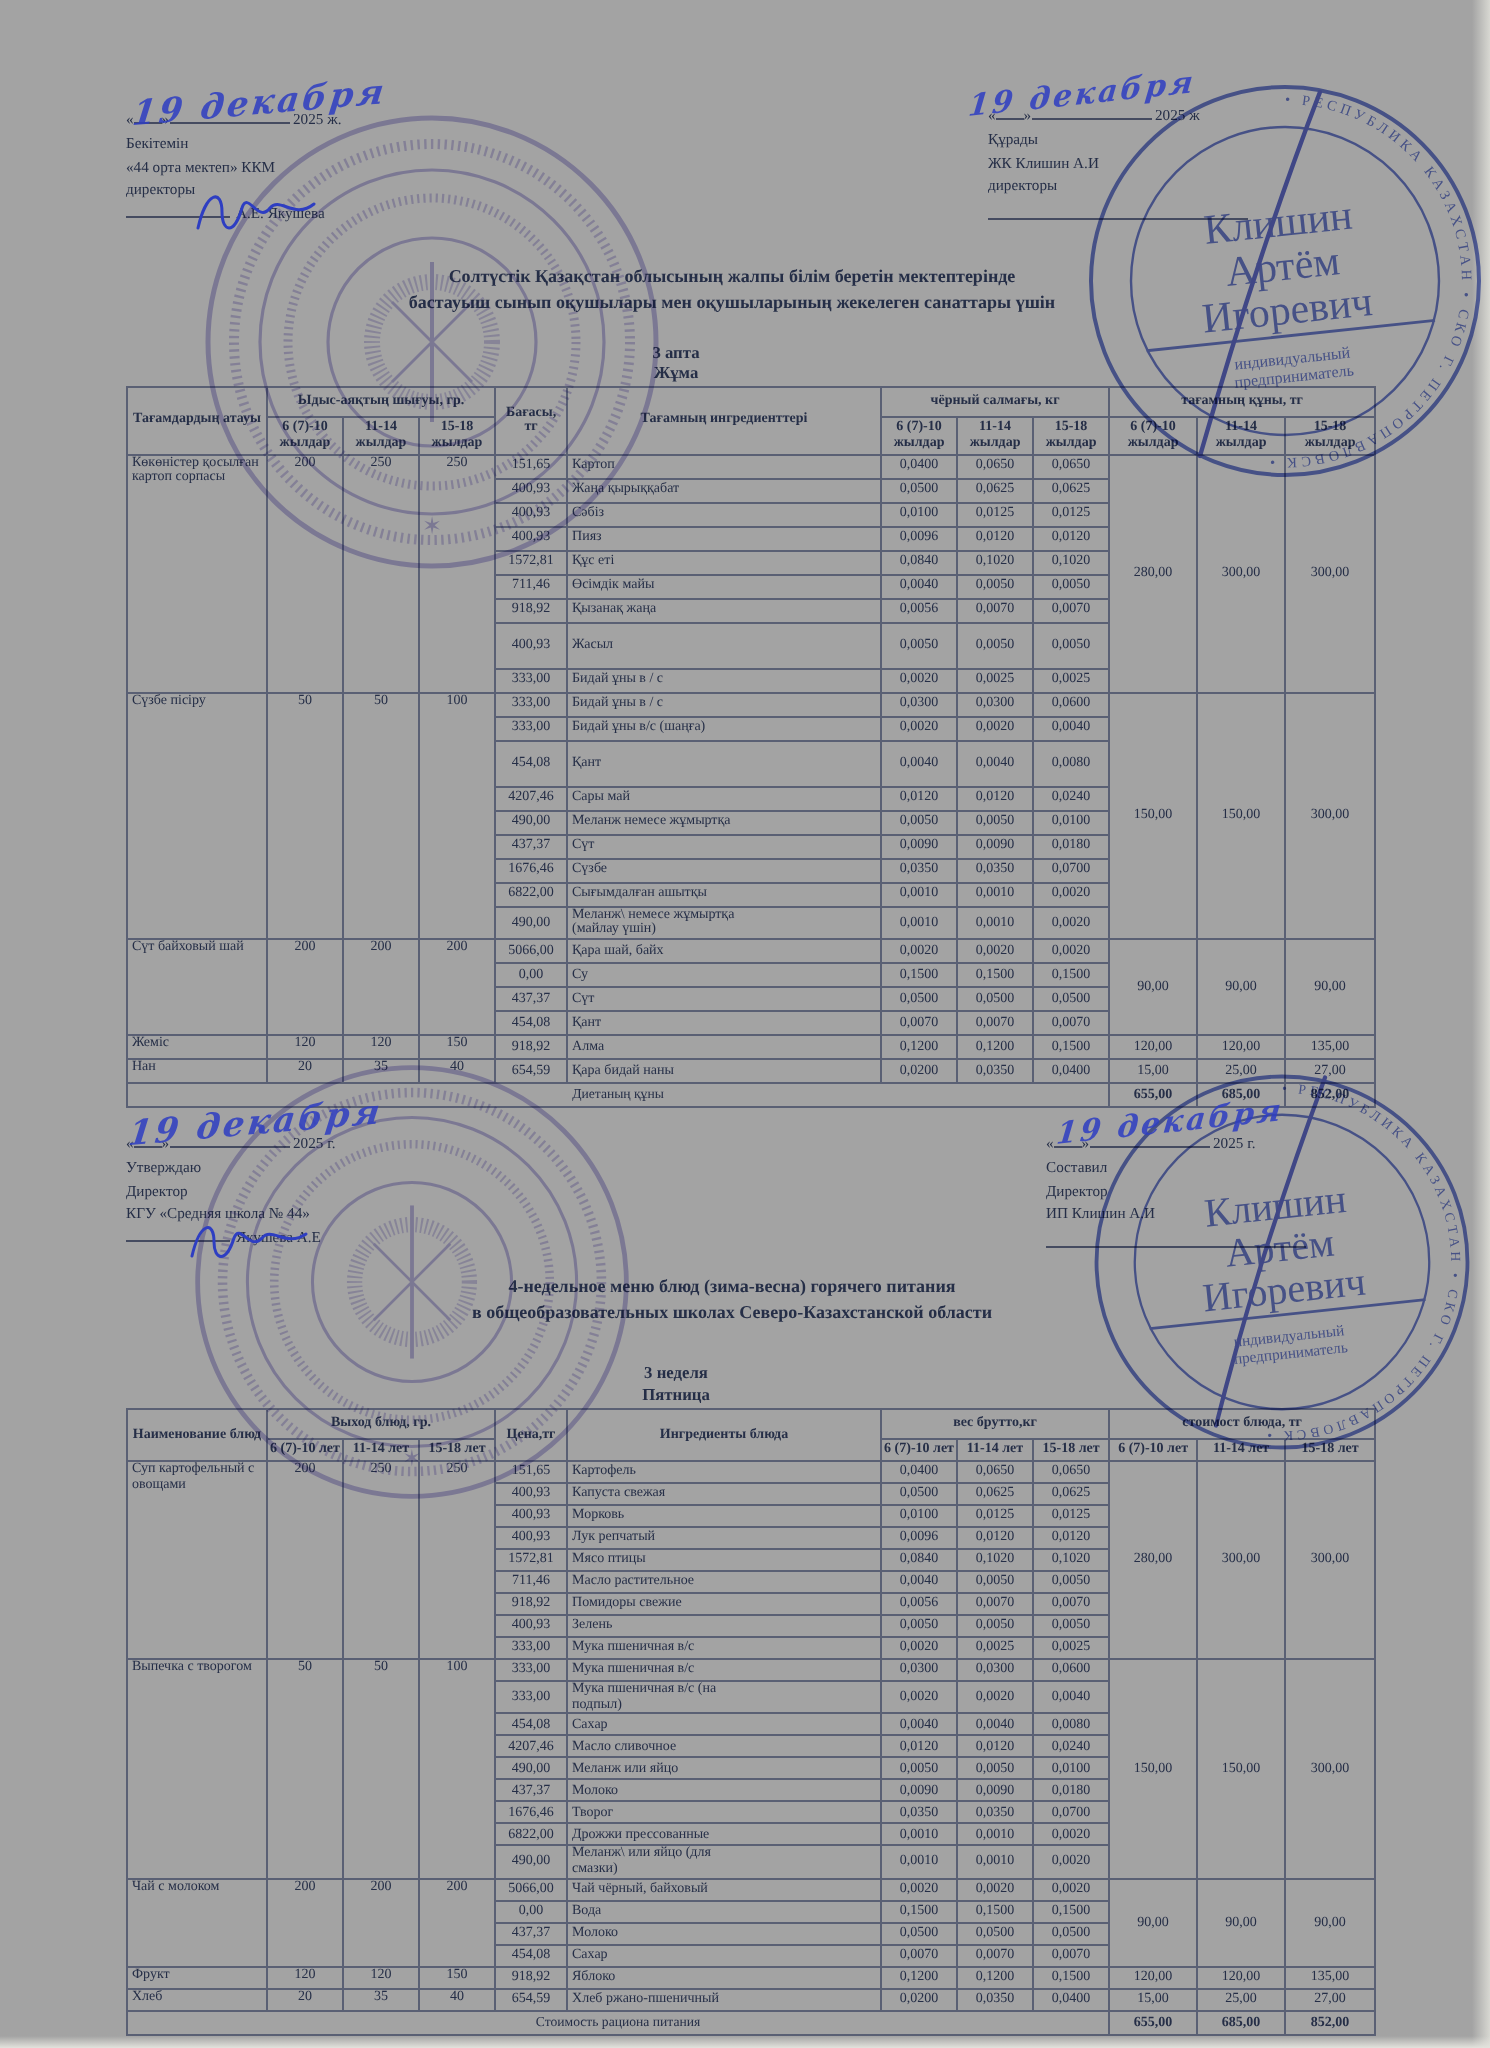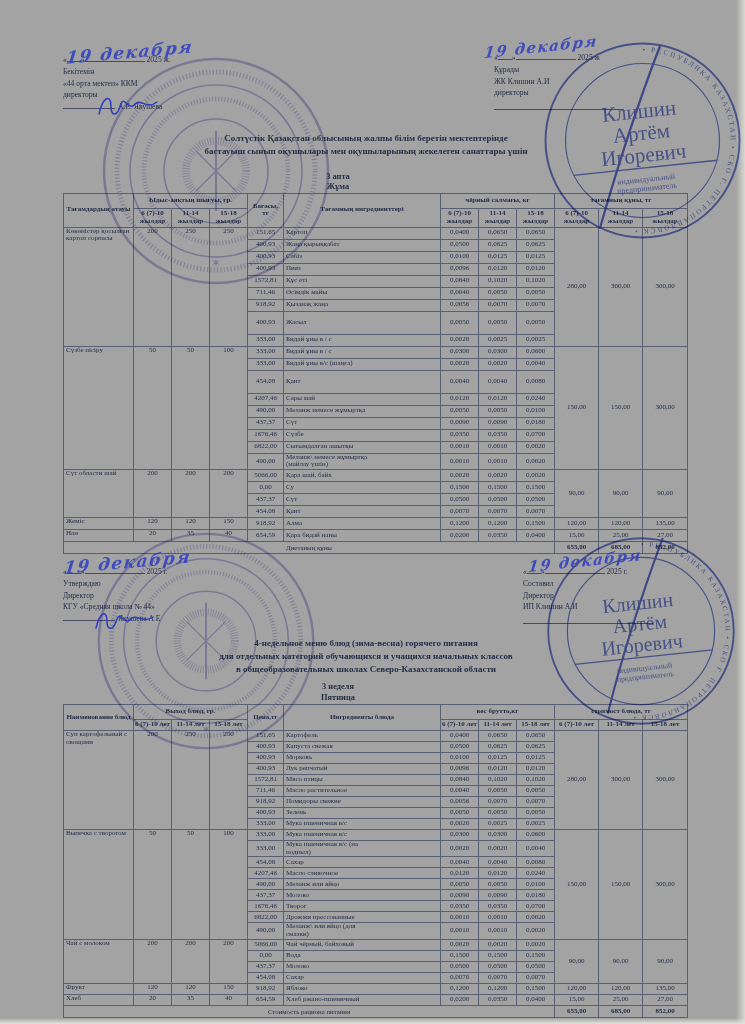--- a/index.html
+++ b/index.html
@@ -253,21 +253,21 @@
             <td class="wt">0,0020</td>
           </tr>
           <tr>
             <td class="pr">490,00</td>
             <td class="ing">Меланж\ немесе жұмыртқа<br>(майлау үшін)</td>
             <td class="wt">0,0010</td>
             <td class="wt">0,0010</td>
             <td class="wt">0,0020</td>
           </tr>
           <tr>
-            <td class="nm" rowspan="4">Сүт области шай</td>
+            <td class="nm" rowspan="4">Сүт байховый шай</td>
             <td class="out" rowspan="4">200</td>
             <td class="out" rowspan="4">200</td>
             <td class="out" rowspan="4">200</td>
             <td class="pr">5066,00</td>
             <td class="ing">Қара шай, байх</td>
             <td class="wt">0,0020</td>
             <td class="wt">0,0020</td>
             <td class="wt">0,0020</td>
             <td class="cost" rowspan="4">90,00</td>
             <td class="cost" rowspan="4">90,00</td>
@@ -350,21 +350,20 @@
     <div class="dateline">«<span class="su"></span>»<span class="su2"></span> <span>2025 г.</span></div>
     <div class="ln">Составил</div>
     <div class="ln">Директор</div>
     <div class="ln">ИП Клишин А.И</div>
     <span class="longline"></span>
   </div>
   <span class="hand" style="left:528px;top:552px;font-size:15px;transform:rotate(-6deg) skewX(-12deg);">19 декабря</span>
 
   <div class="title" style="top:637px;">
     <div>4-недельное меню блюд (зима-весна) горячего питания</div>
-    <div>для отдельных категорий обучающихся и учащихся начальных классов</div>
     <div>в общеобразовательных школах Северо-Казахстанской области</div>
   </div>
   <div class="wk" style="top:682px;">3 неделя</div>
   <div class="wk" style="top:693px;">Пятница</div>
 
   <div class="tblwrap" style="top:704px;">
     <table class="t2" id="table2">
         <colgroup>
           <col style="width: 70px;">
           <col style="width: 38px;">

